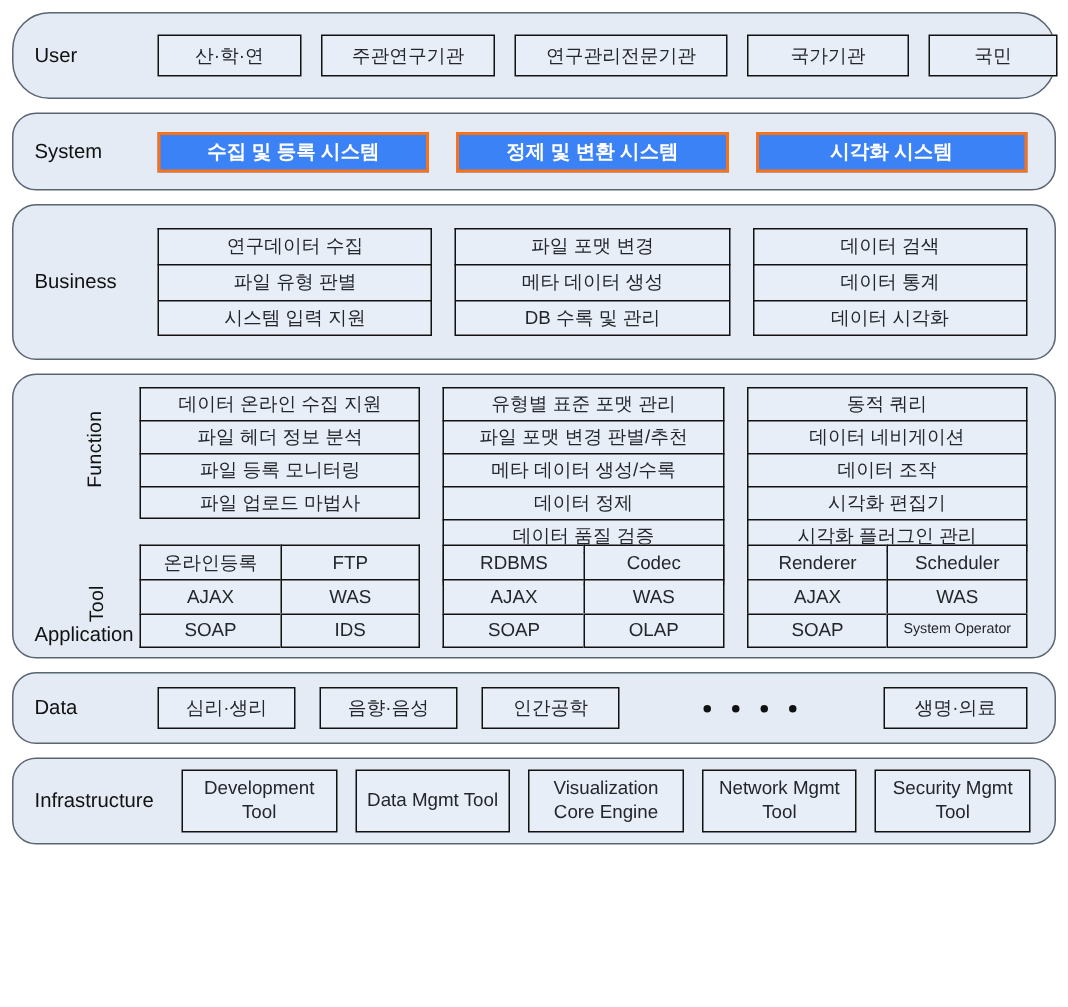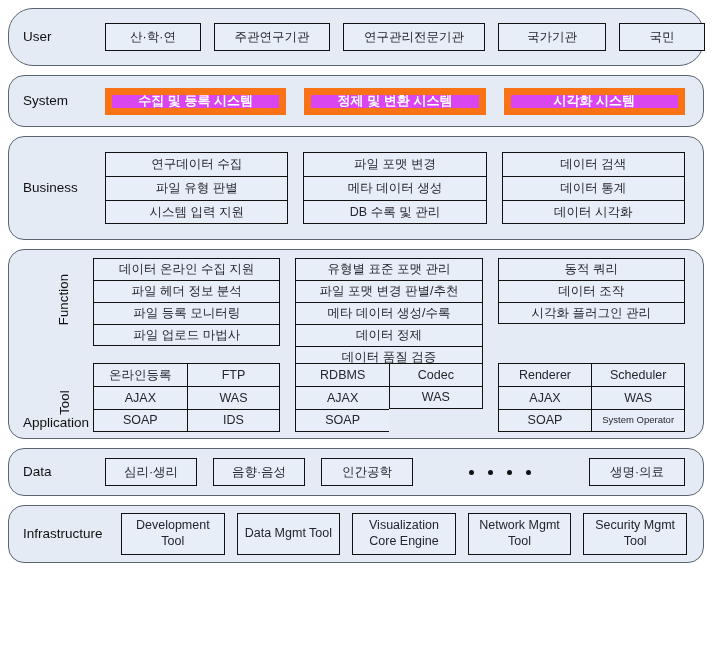--- a/index.html
+++ b/index.html
@@ -85,22 +85,22 @@
   .user-box.w3 { width: 142px; }
   .user-box.w4 { width: 108px; }
   .user-box.w5 { width: 86px; margin-right: 0; }
 
   
   #layer-system { height: 52px; }
   #layer-system .layer-body { gap: 18px; padding-right: 18px; }
   .system-box {
     flex: 1 1 0;
     height: 27px;
-    background: #d946ef;
-    border: 7px solid #f97316;
+    background: #3b82f6;
+    border: 2px solid #f97316;
     color: #ffffff;
     font-weight: bold;
     font-size: 13px;
   }
 
   
   #layer-business { height: 104px; }
   #layer-business .layer-body { gap: 15px; padding-right: 18px; }
   .biz-col {
     flex: 1 1 0;
@@ -301,21 +301,23 @@
         <div class="func-col">
           <div class="cell">유형별 표준 포맷 관리</div>
           <div class="cell">파일 포맷 변경 판별/추천</div>
           <div class="cell">메타 데이터 생성/수록</div>
           <div class="cell">데이터 정제</div>
           <div class="cell">데이터 품질 검증</div>
           <div class="cell">데이터 현황 및 통계 정보</div>
         </div>
         <div class="func-col">
           <div class="cell">동적 쿼리</div>
+          <div class="cell">데이터 네비게이션</div>
           <div class="cell">데이터 조작</div>
+          <div class="cell">시각화 편집기</div>
           <div class="cell">시각화 플러그인 관리</div>
         </div>
       </div>
 
       <div class="tool-row">
         <div class="tool-group">
           <div class="tool-col">
             <div class="cell">온라인등록</div>
             <div class="cell">AJAX</div>
             <div class="cell">SOAP</div>
@@ -328,20 +330,21 @@
         </div>
         <div class="tool-group">
           <div class="tool-col">
             <div class="cell">RDBMS</div>
             <div class="cell">AJAX</div>
             <div class="cell">SOAP</div>
           </div>
           <div class="tool-col">
             <div class="cell">Codec</div>
             <div class="cell">WAS</div>
+            <div class="cell">OLAP</div>
           </div>
         </div>
         <div class="tool-group">
           <div class="tool-col">
             <div class="cell">Renderer</div>
             <div class="cell">AJAX</div>
             <div class="cell">SOAP</div>
           </div>
           <div class="tool-col">
             <div class="cell">Scheduler</div>

